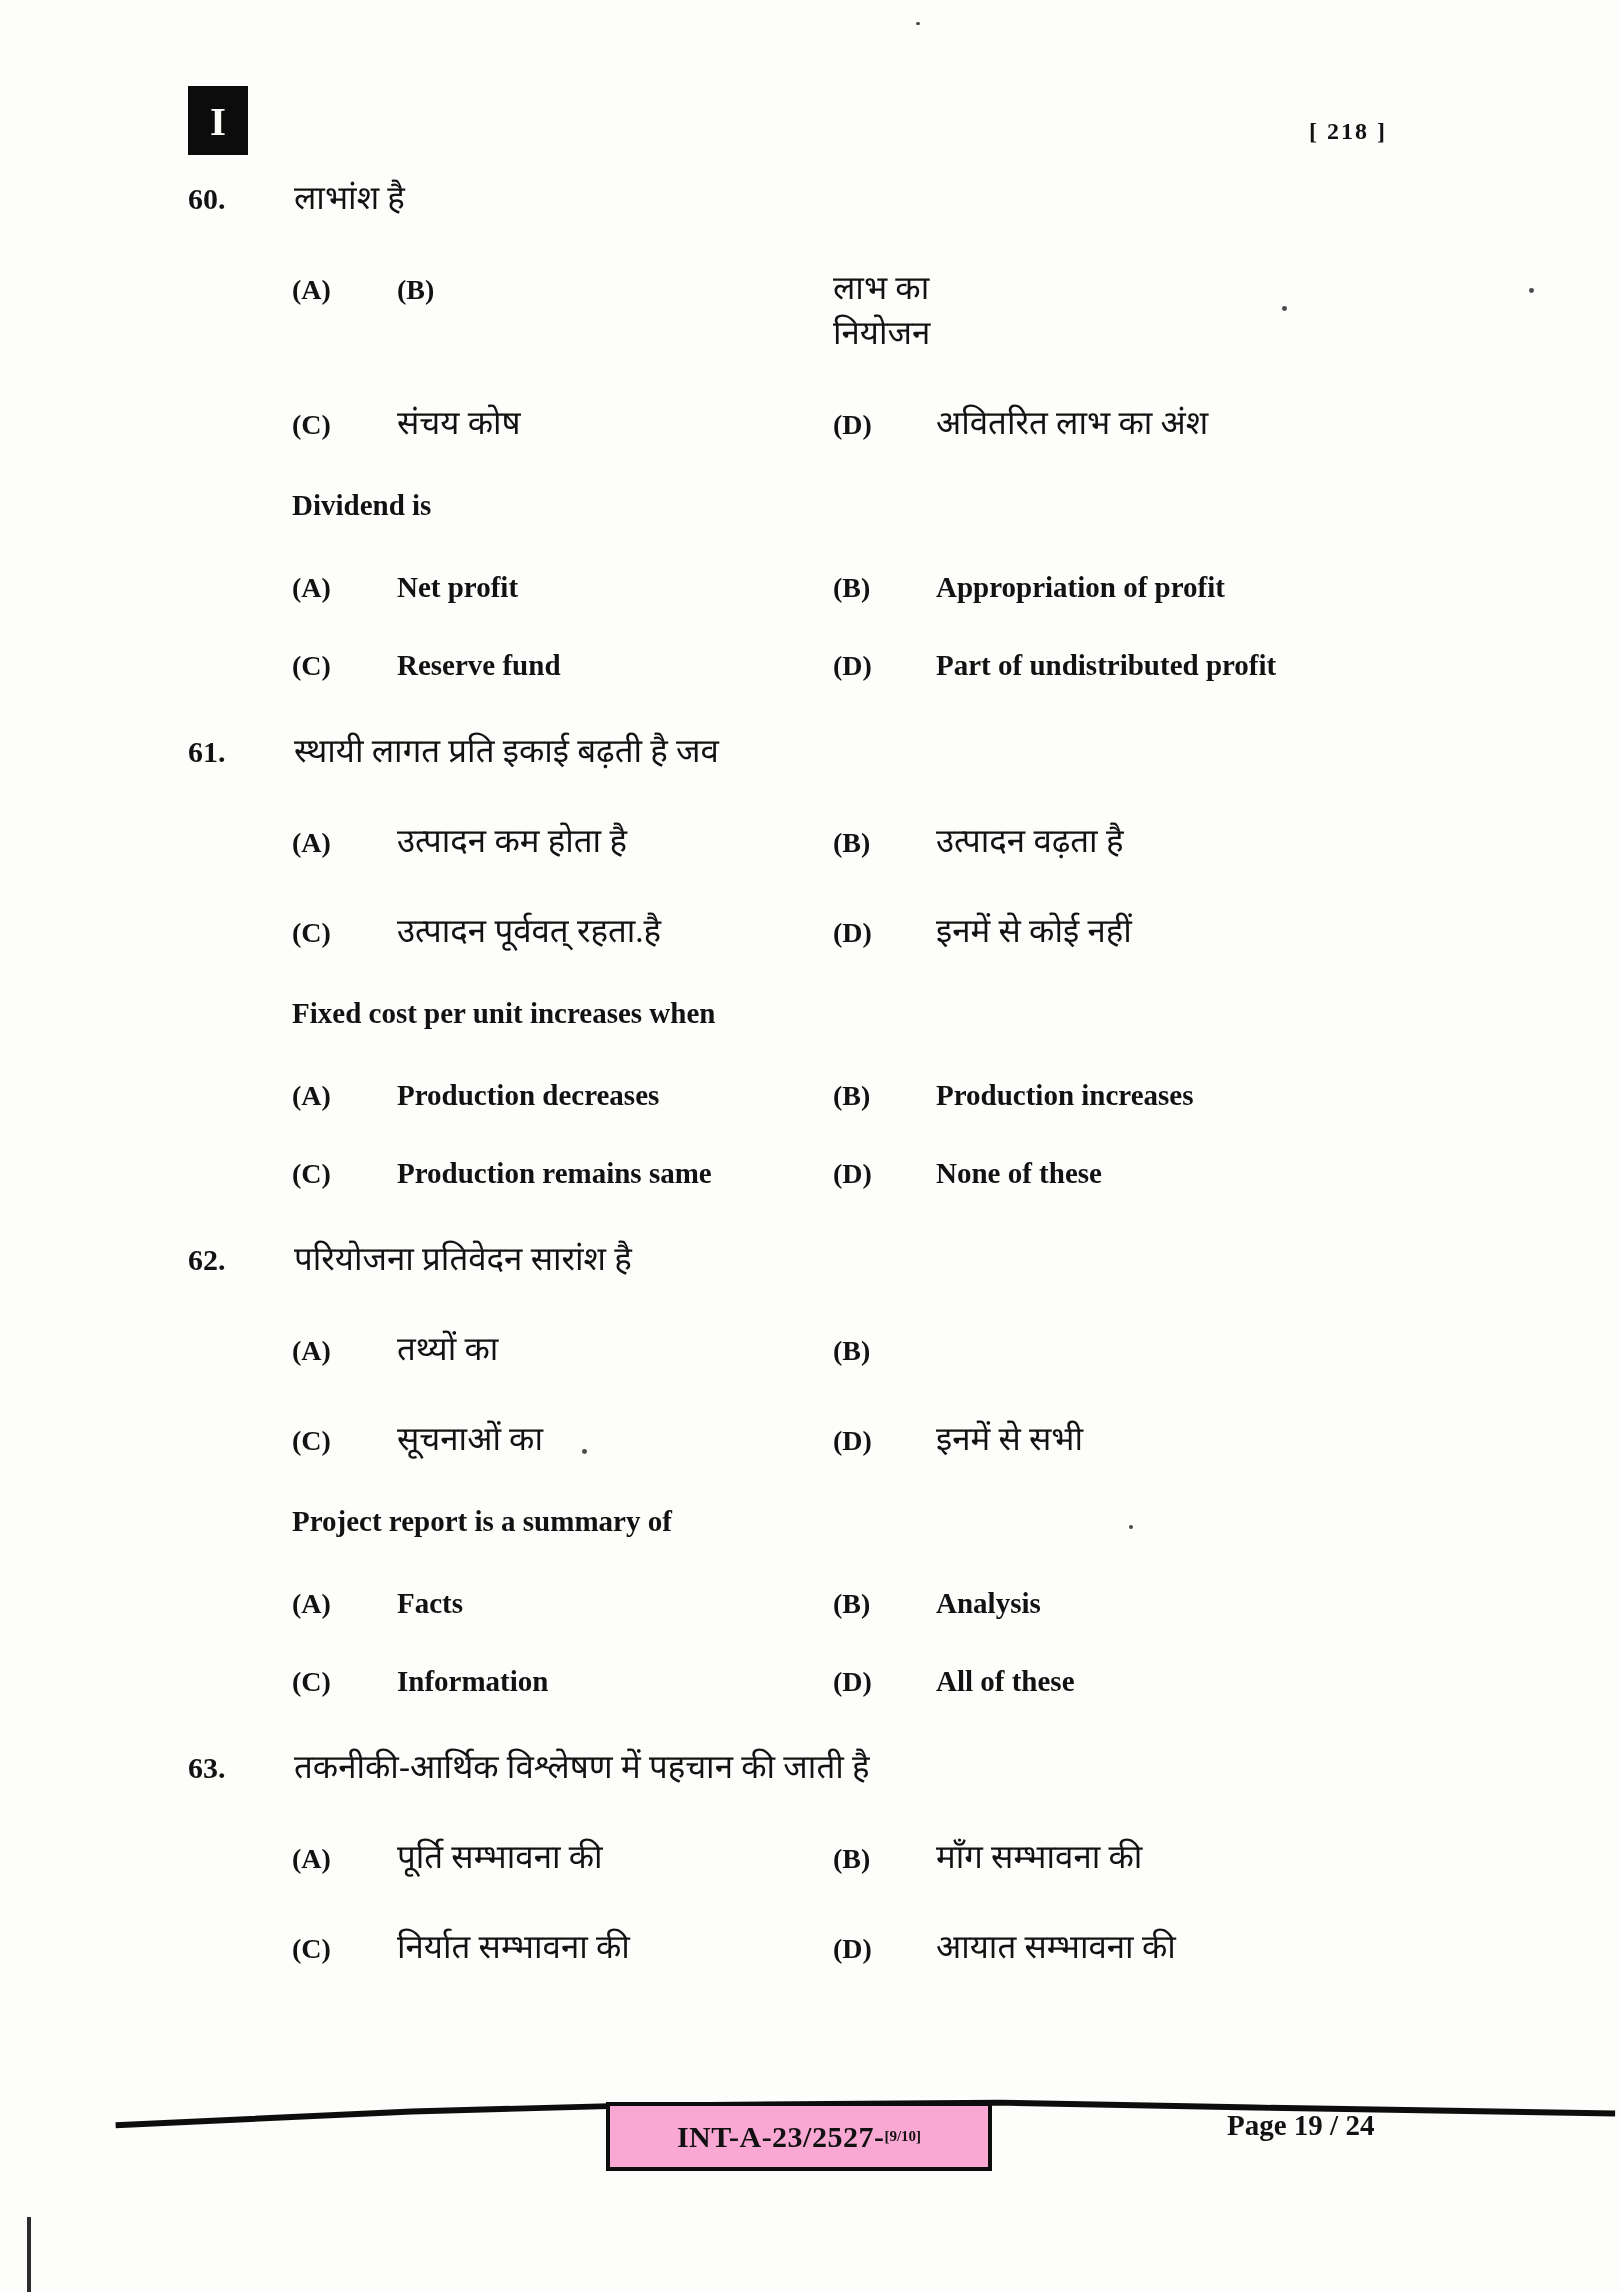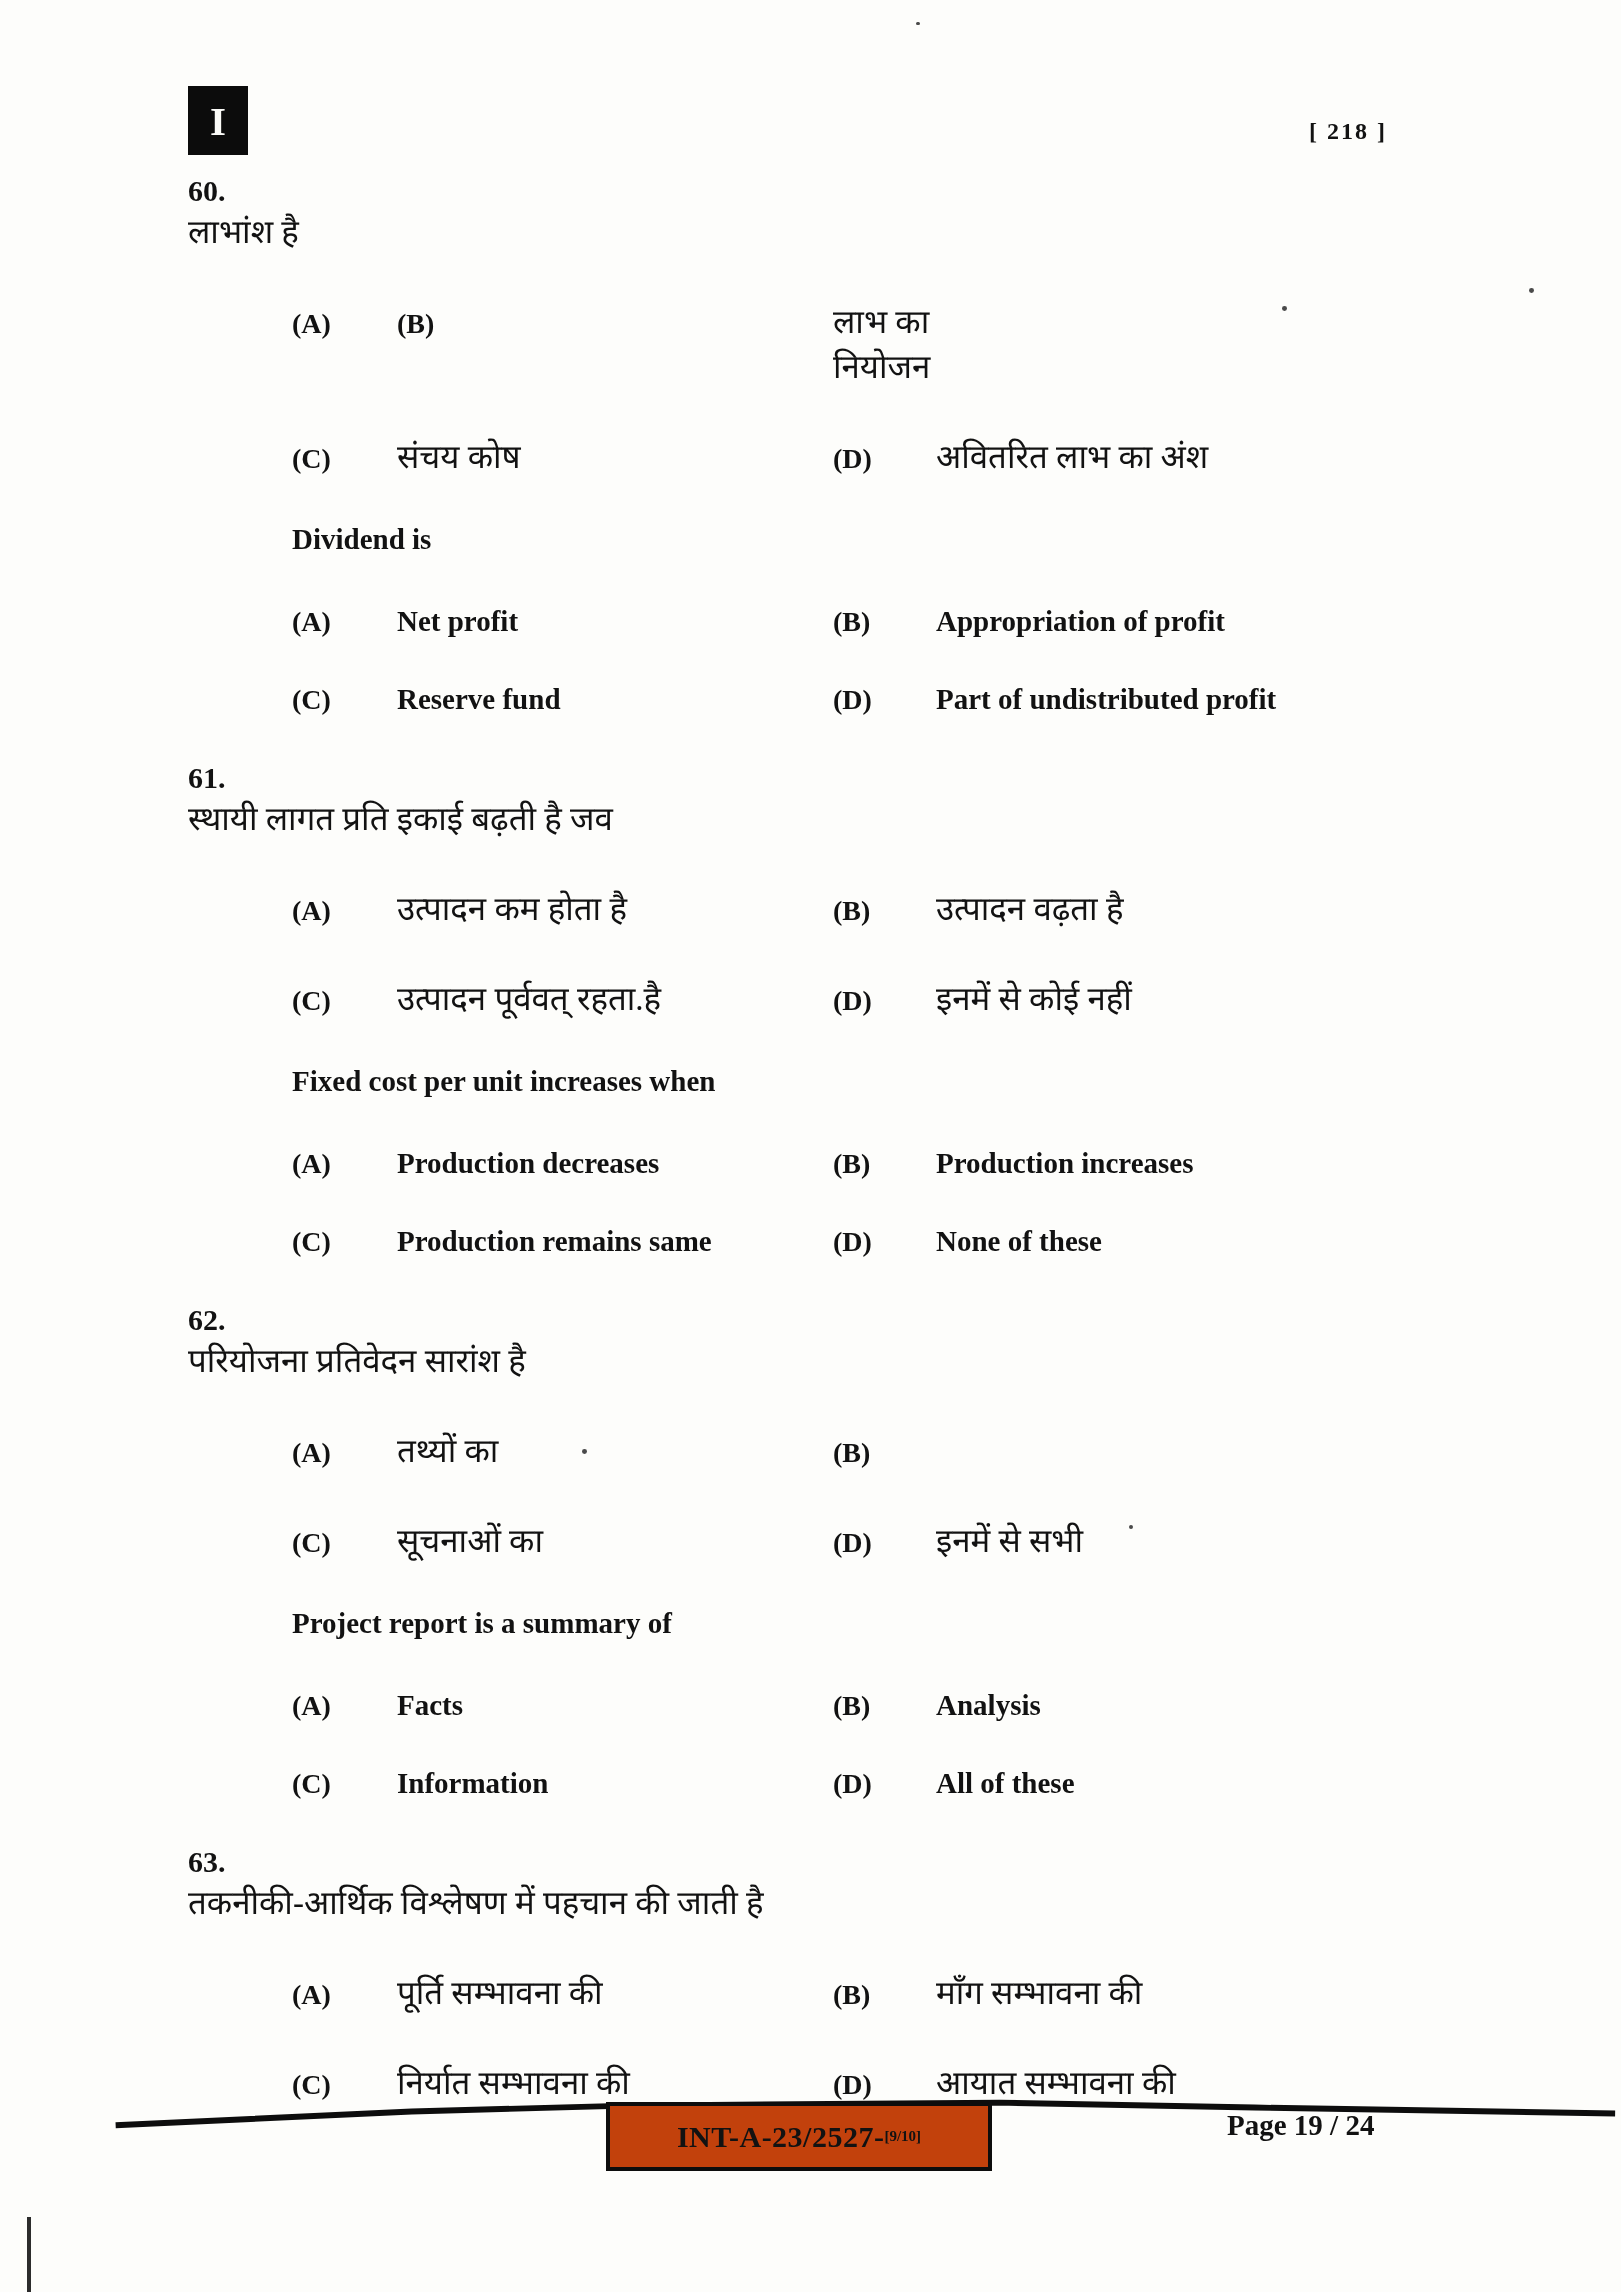--- a/index.html
+++ b/index.html
@@ -37,21 +37,20 @@
   .content {
     position: absolute;
     left: 0; top: 174px;
     width: 1621px;
   }
   .q-head {
     display: flex;
     align-items: baseline;
     padding-left: 188px;
     margin-bottom: 45px;
-    flex-direction: column;
   }
   .q-num {
     width: 106px;
     font-size: 30px; font-weight: 700;
   }
   .hindi { font-size: 33px; font-weight: 400; }
   .eng   { font-size: 29px; font-weight: 700; }
 
   .opt-row {
     display: grid;
@@ -65,21 +64,21 @@
     padding-left: 292px;
     margin-bottom: 49px;
   }
 
   
   .footer-line { position: absolute; left: 0; top: 2086px; width: 1621px; height: 49px; }
   .footer-box {
     position: absolute;
     left: 606px; top: 2102px;
     width: 386px; height: 69px;
-    background: #c2410c;
+    background: #f9a8d4;
     border: 4.9px solid #0d0d0d;
     display: flex; align-items: center; justify-content: center;
     white-space: nowrap;
   }
   .footer-box .code-main { font-size: 30px; font-weight: 700; letter-spacing: 0.5px; }
   .footer-box .code-sub  { font-size: 15px; font-weight: 700; }
   .page-indicator {
     position: absolute;
     left: 1227px; top: 2109px;
     font-size: 29px; font-weight: 700; text-align: center;

